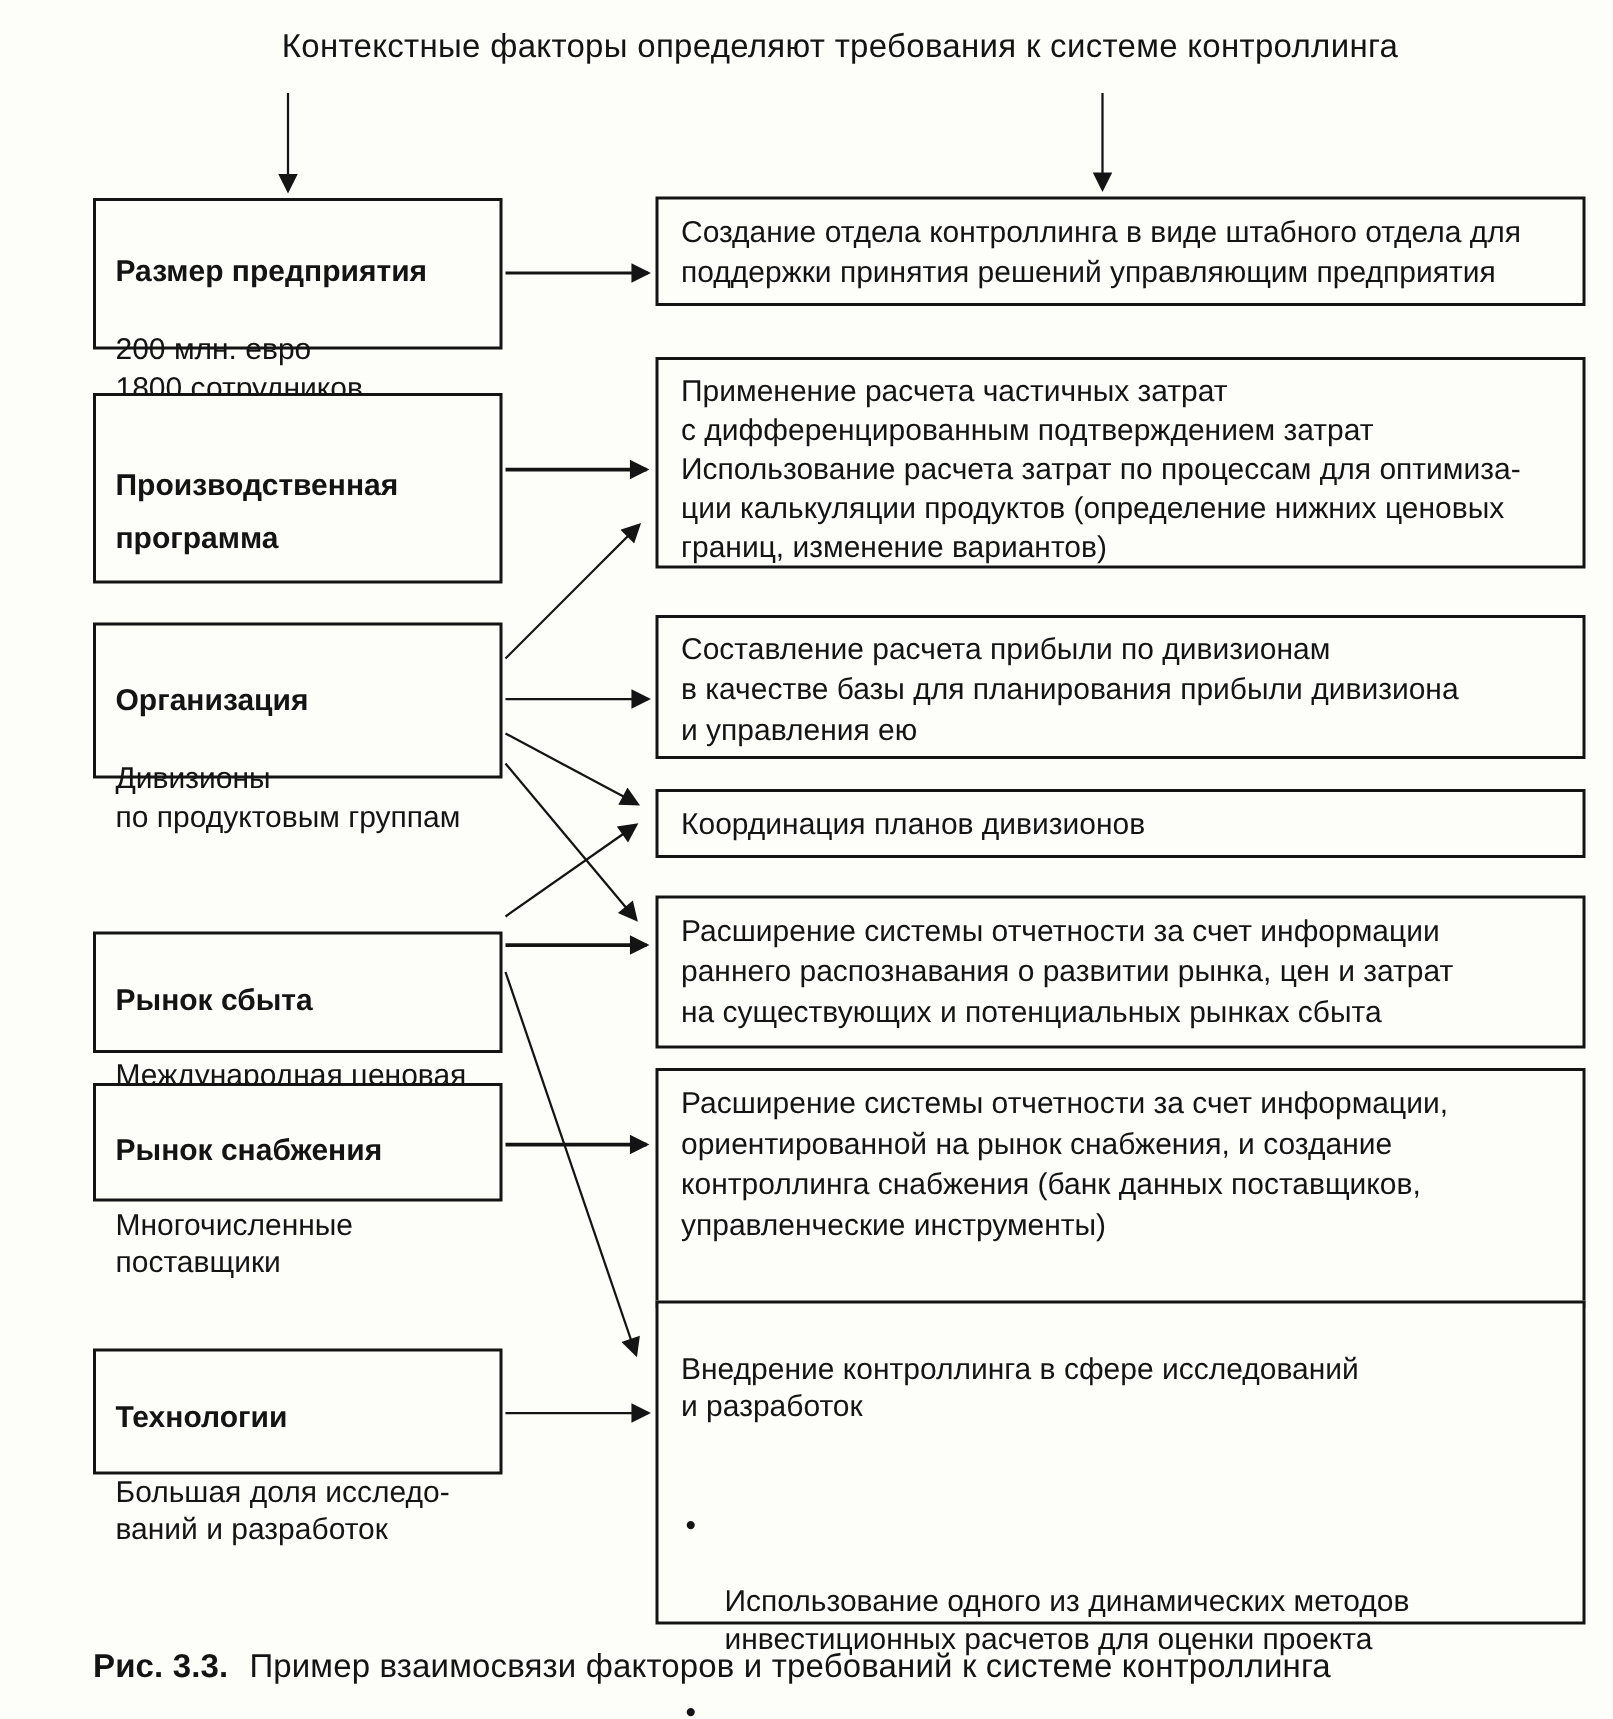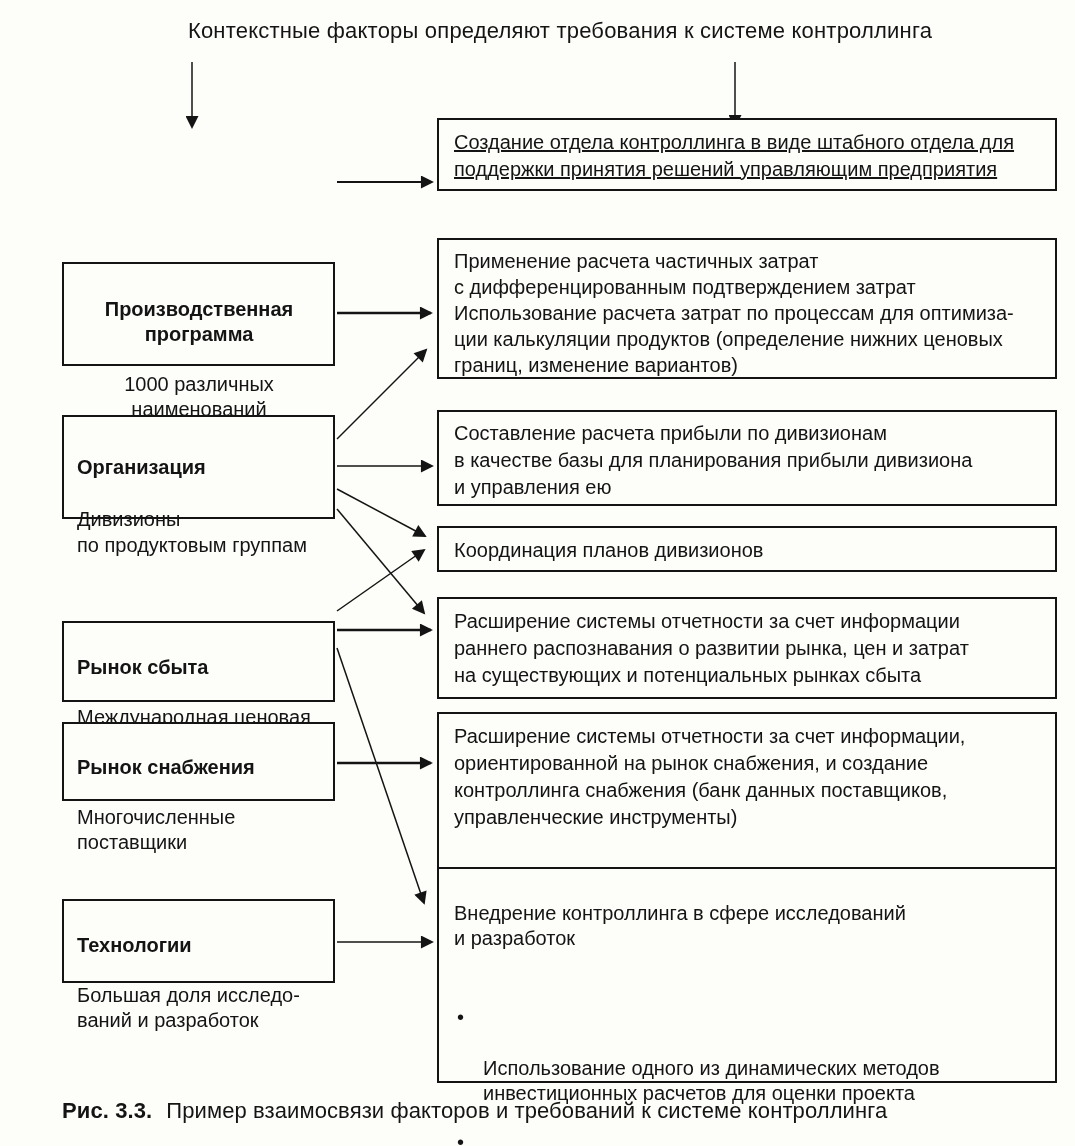--- a/index.html
+++ b/index.html
@@ -33,27 +33,27 @@
     font-size: 20px;
     line-height: 26px;
     white-space: pre-line;
   }
   .factor { left: 62px; width: 273px; padding: 8px 12px 6px 13px; }
   .factor .heading { font-weight: 700; white-space: pre-line; }
   .factor .details { white-space: pre-line; }
   .req { left: 437px; width: 620px; padding: 7px 14px 6px 15px; }
 
   .f-size               { top: 132px; height: 101px; }
-  .f-production-program { top: 262px; height: 104px; line-height: 25px; text-align: center; }
+  .f-production-program { top: 262px; height: 127px; line-height: 35px; }
   .f-organization       { top: 415px; height: 104px; padding-top: 11px; }
   .f-sales-market       { top: 591px; height: 81px;  line-height: 25px; padding-top: 7px; margin-top: 30px; }
   .f-supply-market      { top: 722px; height: 79px;  padding-top: 6px; line-height: 25px; }
   .f-technology         { top: 899px; height: 84px;  padding-top: 7px; line-height: 25px; }
 
-  .r-controlling-department { top: 118px; height: 73px;  line-height: 27px; padding-top: 9px; text-decoration: underline; }
+  .r-controlling-department { top: 131px; height: 73px;  line-height: 27px; padding-top: 9px; }
   .r-cost-accounting        { top: 238px; height: 141px; line-height: 26px; padding-top: 8px; }
   .r-division-profit        { top: 410px; height: 96px;  line-height: 27px; padding-top: 8px; }
   .r-plan-coordination      { top: 526px; height: 46px;  padding-top: 9px; }
   .r-reporting-sales        { top: 597px; height: 102px; line-height: 27px; padding-top: 9px; }
   .r-reporting-supply       { top: 712px; height: 160px; line-height: 27px; padding-top: 9px; }
   .r-rnd-controlling        { top: 867px; height: 216px; line-height: 25px; padding-top: 7px; }
 
   .bullet-list { list-style: none; margin: 5px 0 0 0; padding: 0; }
   .bullet-list li { position: relative; padding-left: 29px; margin: 0; white-space: pre-line; }
   .bullet-list .bullet-glyph { position: absolute; left: 3px; top: -1px; }
@@ -95,20 +95,25 @@
     <line class="ln-thin" x1="337" y1="466" x2="432" y2="466" marker-end="url(#ah)"></line>
     <line class="ln-thin" x1="337" y1="489" x2="425" y2="536" marker-end="url(#ah)"></line>
     <line class="ln-thin" x1="337" y1="509" x2="424" y2="613" marker-end="url(#ah)"></line>
     <line class="ln-thin" x1="337" y1="611" x2="424" y2="550" marker-end="url(#ah)"></line>
     <line class="ln-thick" x1="337" y1="630" x2="431" y2="630" marker-end="url(#ah)"></line>
     <line class="ln-thin" x1="337" y1="648" x2="424" y2="903" marker-end="url(#ah)"></line>
     <line class="ln-thick" x1="337" y1="763" x2="431" y2="763" marker-end="url(#ah)"></line>
     <line class="ln-thin" x1="337" y1="942" x2="432" y2="942" marker-end="url(#ah)"></line>
   </svg>
 
+  <div class="box factor f-size">
+    <div class="heading">Размер предприятия</div>
+    <div class="details">200 млн. евро
+1800 сотрудников</div>
+  </div>
 
   <div class="box factor f-production-program">
     <div class="heading">Производственная
 программа</div>
     <div class="details">1000 различных
 наименований</div>
   </div>
 
   <div class="box factor f-organization">
     <div class="heading">Организация</div>

